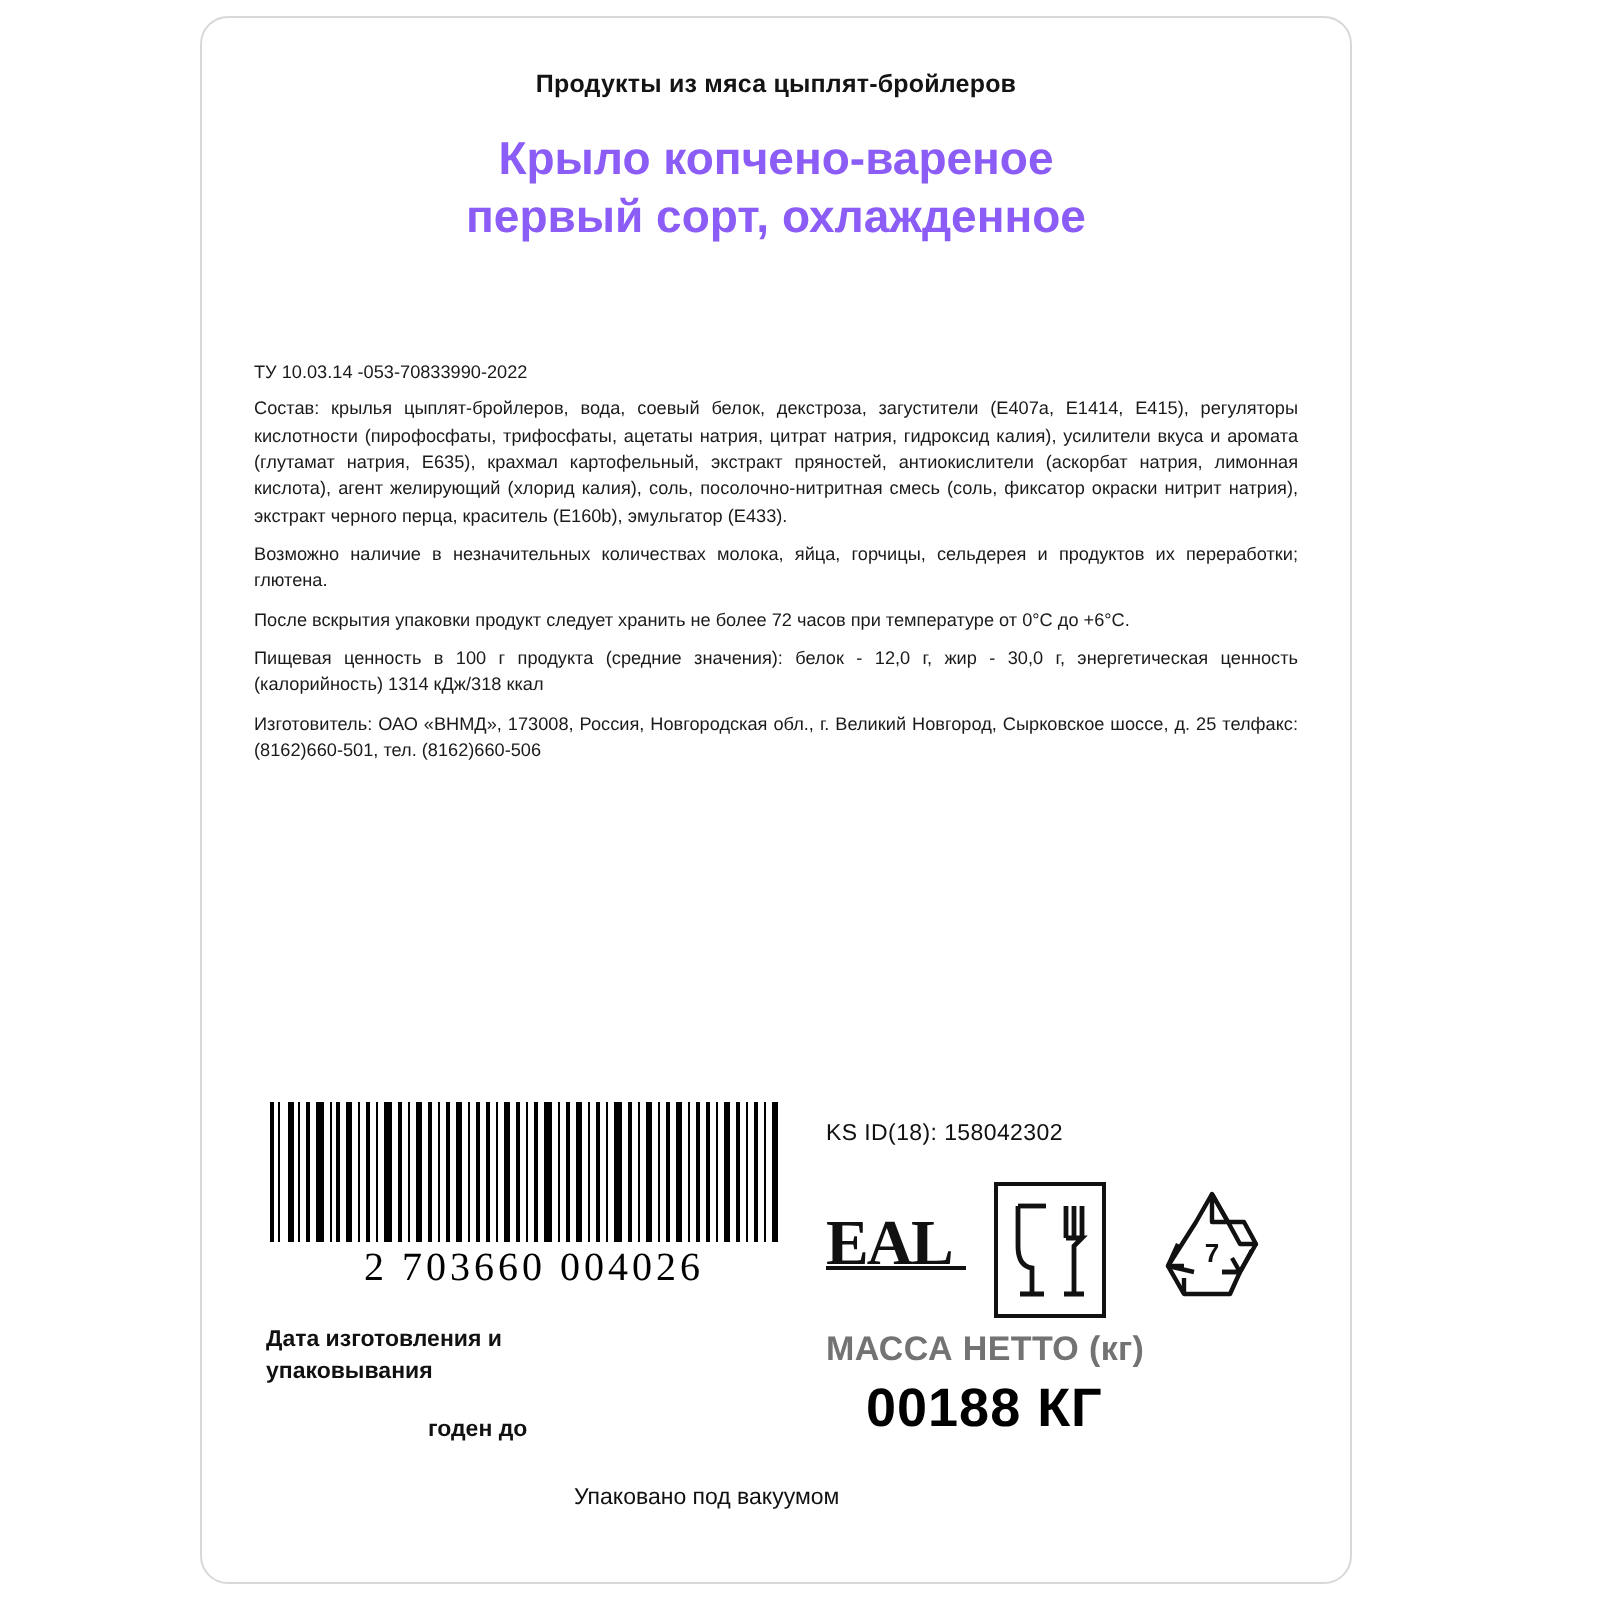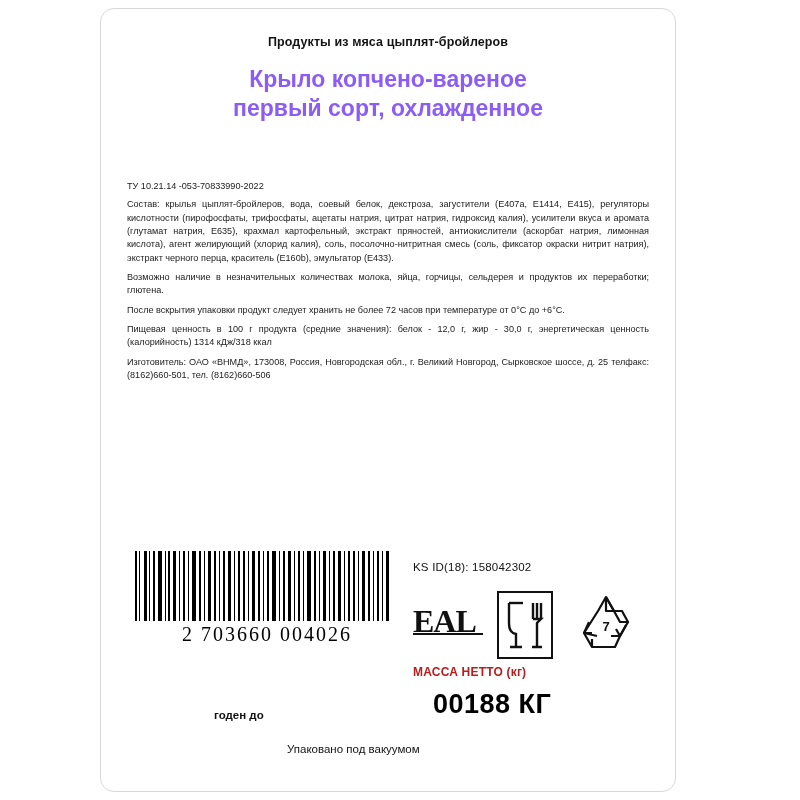--- a/index.html
+++ b/index.html
@@ -150,24 +150,24 @@
     width: 62px;
     text-align: center;
     font-size: 13px;
     font-weight: bold;
     color: #111;
   }
   .netto-label {
     position: absolute;
     left: 312px;
     top: 124px;
-    font-size: 12px;
+    font-size: 17px;
     font-weight: bold;
     letter-spacing: .2px;
-    color: #b91c1c;
+    color: #737373;
   }
   .netto-value {
     position: absolute;
     left: 332px;
     top: 148px;
     font-size: 27px;
     font-weight: bold;
     letter-spacing: .5px;
     color: #000;
   }
@@ -205,21 +205,21 @@
   <div class="inner">
 
     <div class="kicker">Продукты из мяса цыплят-бройлеров</div>
 
     <div class="title">
       <span>Крыло копчено-вареное</span>
       <span class="line2">первый сорт, охлажденное</span>
     </div>
 
     <div class="body-block">
-      <p class="tu">ТУ 10.21.14 -053-70833990-2022</p>
+      <p class="tu">ТУ 10.03.14 -053-70833990-2022</p>
       <p class="tight">Состав: крылья цыплят-бройлеров, вода, соевый белок, декстроза, загустители (Е407а, Е1414, Е415), регуляторы кислотности (пирофосфаты, трифосфаты, ацетаты натрия, цитрат натрия, гидроксид калия), усилители вкуса и аромата (глутамат натрия, Е635), крахмал картофельный, экстракт пряностей, антиокислители (аскорбат натрия, лимонная кислота), агент желирующий (хлорид калия), соль, посолочно-нитритная смесь (соль, фиксатор окраски нитрит натрия), экстракт черного перца, краситель (Е160b), эмульгатор (Е433).</p>
       <p class="tight">Возможно наличие в незначительных количествах молока, яйца, горчицы, сельдерея и продуктов их переработки; глютена.</p>
       <p class="tight">После вскрытия упаковки продукт следует хранить не более 72 часов при температуре от 0°С до +6°С.</p>
       <p class="tight">Пищевая ценность в 100 г продукта (средние значения): белок - 12,0 г, жир - 30,0 г, энергетическая ценность (калорийность) 1314 кДж/318 ккал</p>
       <p class="last">Изготовитель: ОАО «ВНМД», 173008, Россия, Новгородская обл.,  г. Великий Новгород, Сырковское шоссе, д. 25 телфакс: (8162)660-501, тел. (8162)660-506</p>
     </div>
 
     <div class="bottom">
 
       <div class="barcode-wrap">
@@ -312,18 +312,19 @@
               <path d="M17 56 L17 48"></path>
             </g>
             <text class="num" x="31" y="40" text-anchor="middle" font-family="Liberation Sans, sans-serif" font-size="13" font-weight="bold" fill="#111">7</text>
           </svg>
         </div>
       </div>
 
       <div class="netto-label">МАССА НЕТТО (кг)</div>
       <div class="netto-value">00188 КГ</div>
 
+      <div class="date-made">Дата изготовления и упаковывания</div>
       <div class="best-before">годен до</div>
       <div class="vacuum">Упаковано под вакуумом</div>
     </div>
 
   </div>
 </div>
 
 </body></html>

